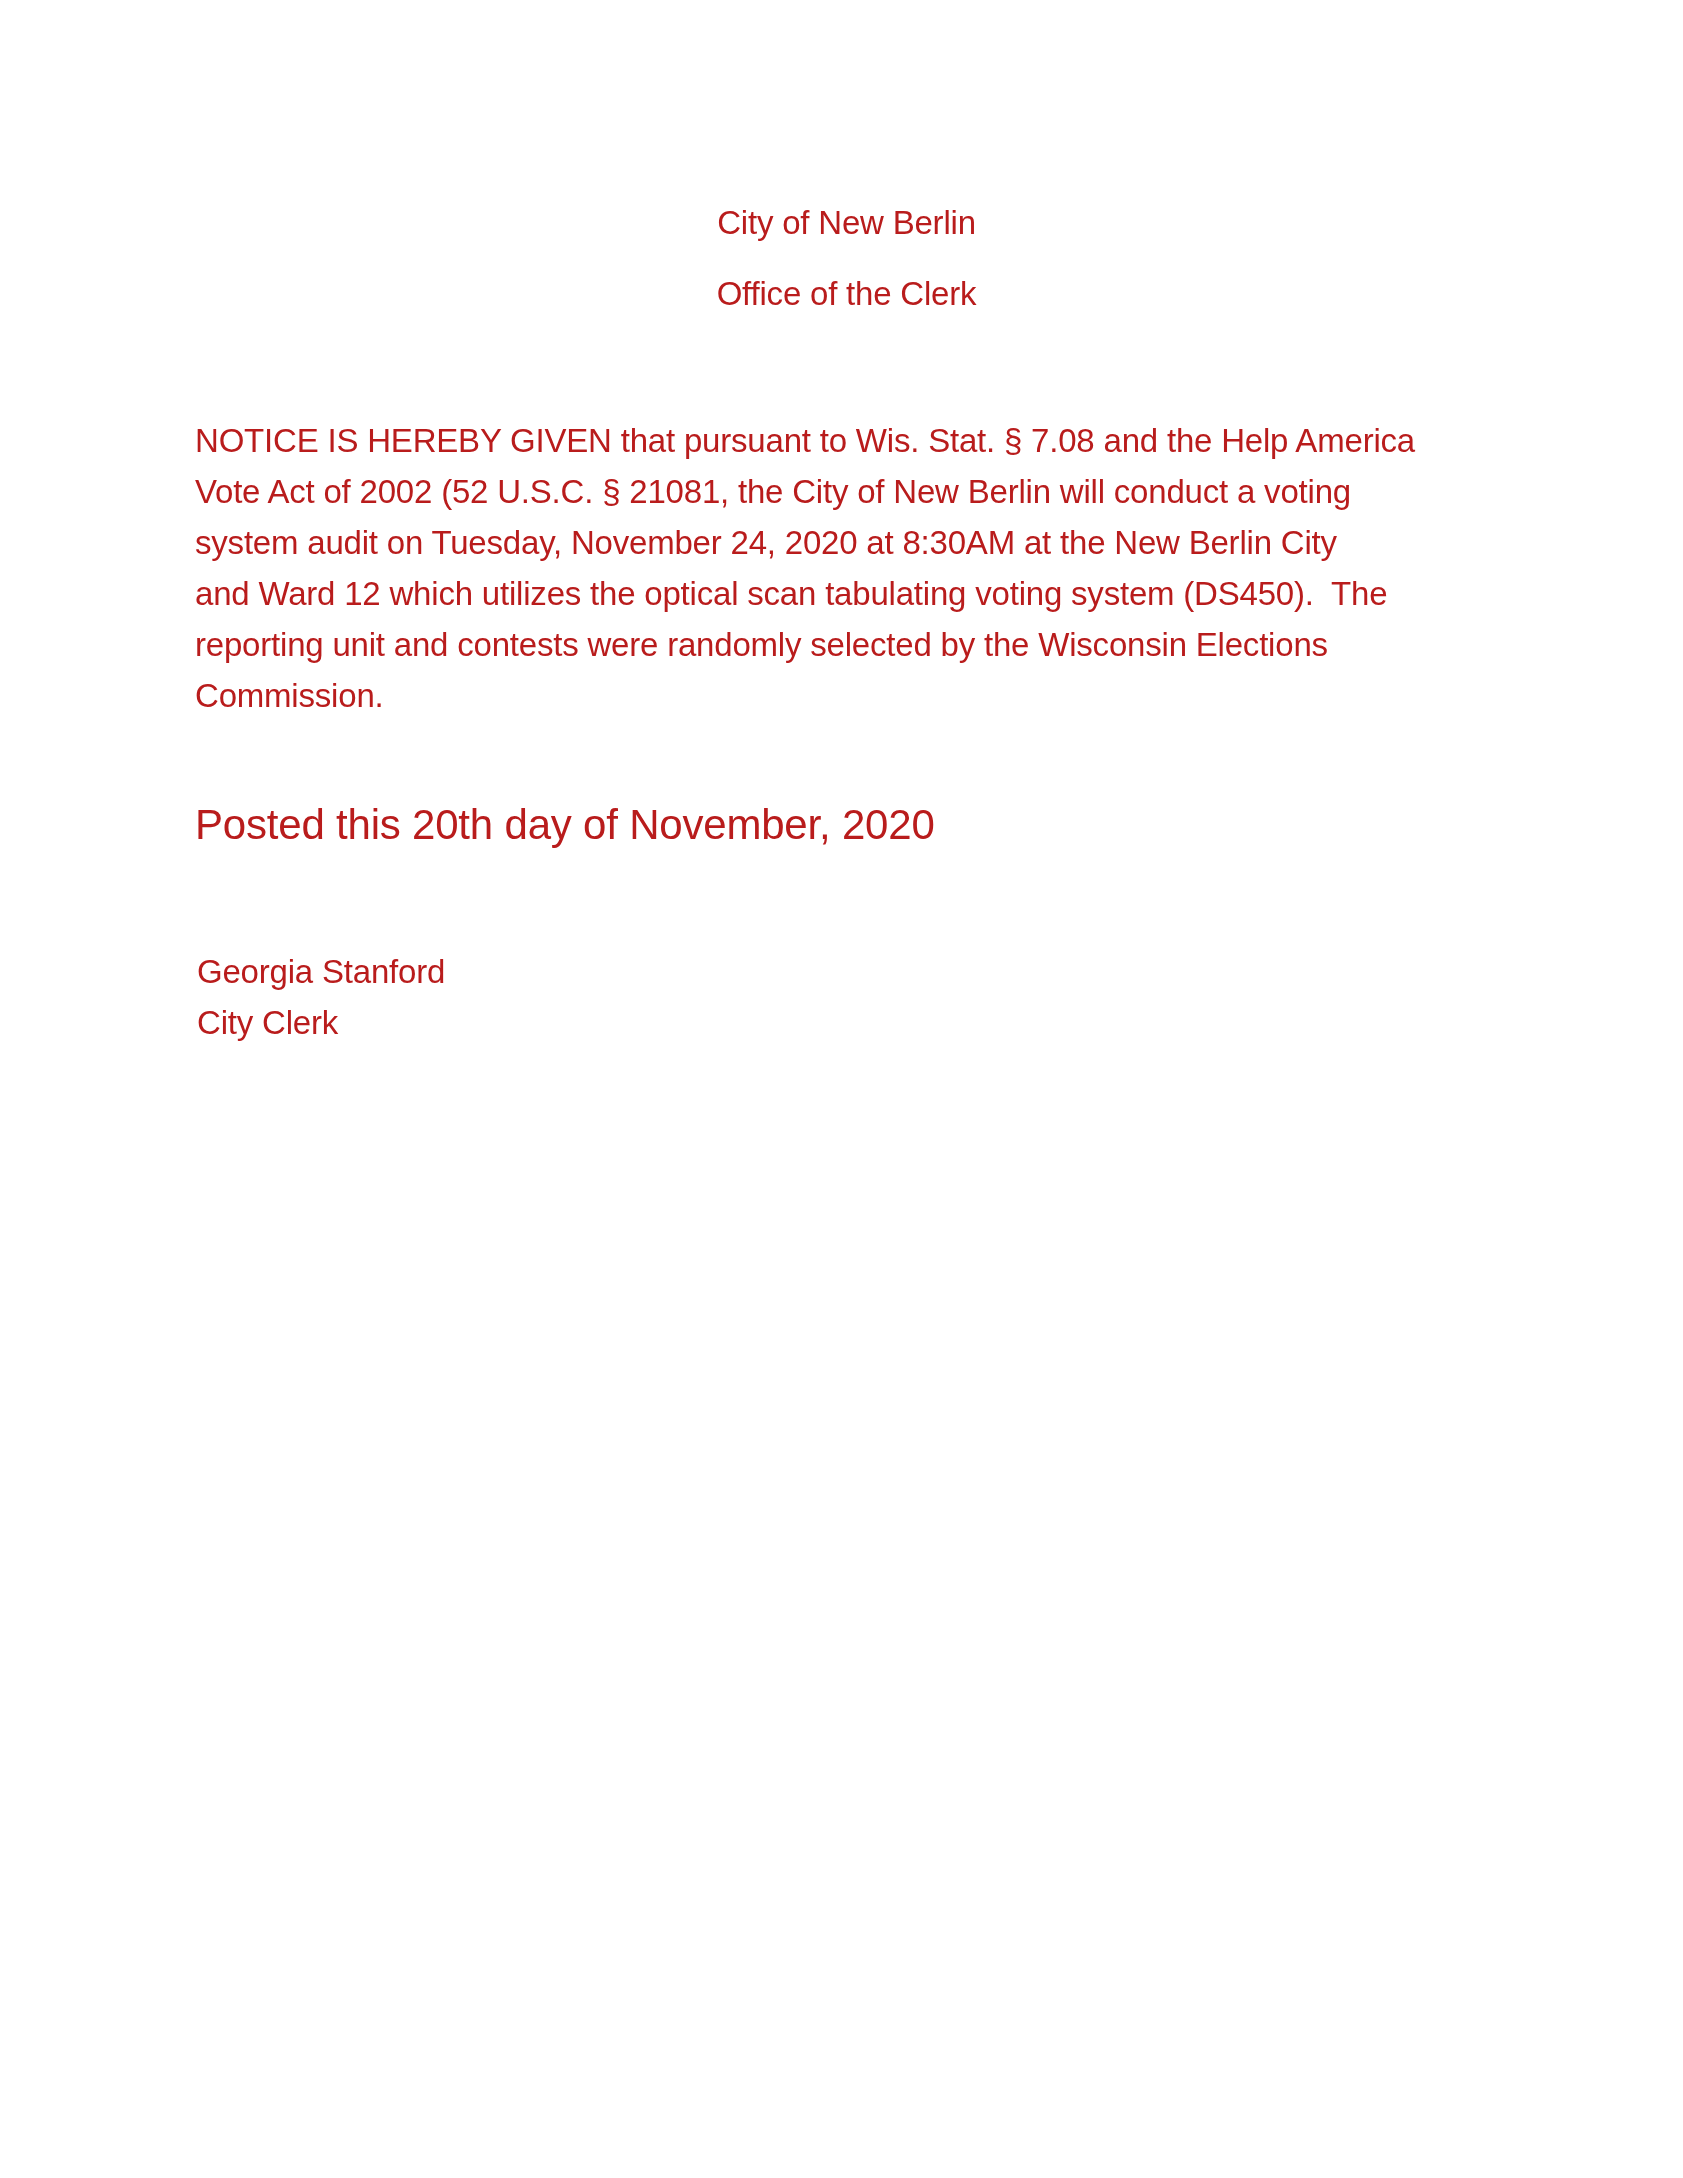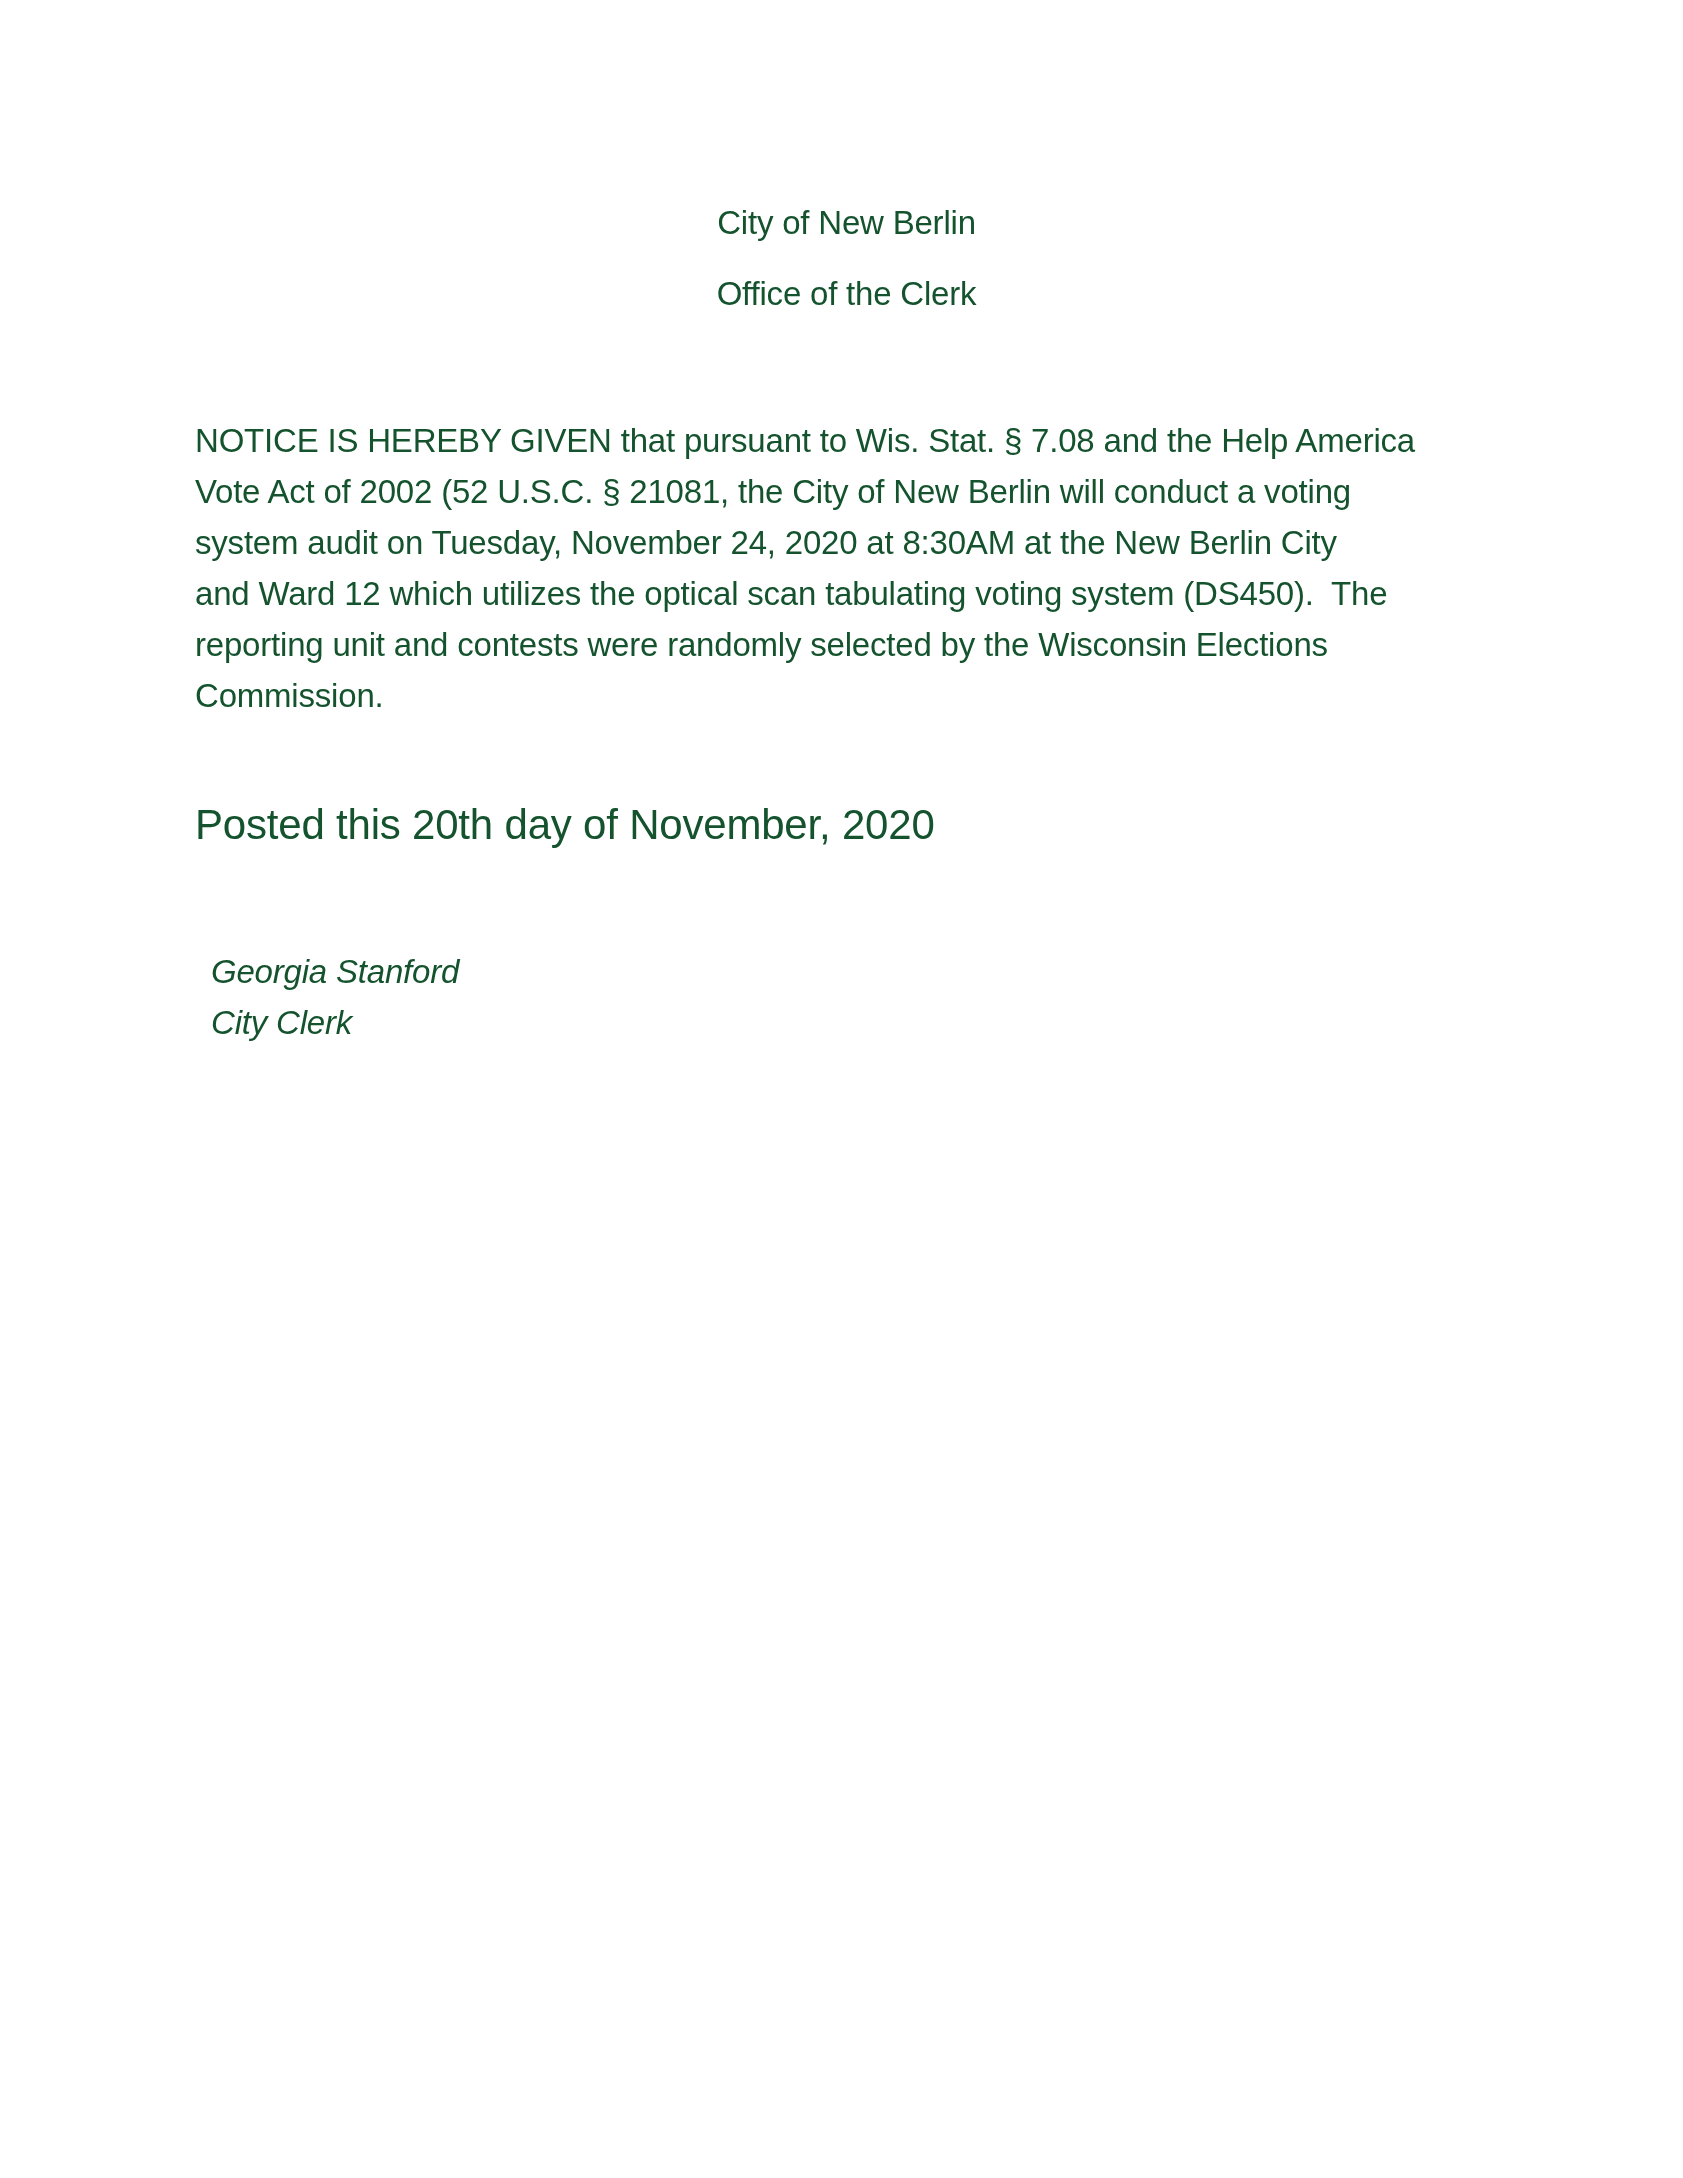--- a/index.html
+++ b/index.html
@@ -6,21 +6,21 @@
     margin: 0;
     padding: 0;
     background: #ffffff;
   }
   .page {
     position: relative;
     width: 1683px;
     height: 2178px;
     background: #ffffff;
     font-family: "Liberation Sans", "DejaVu Sans", sans-serif;
-    color: #14532d;
+    color: #b91c1c;
     letter-spacing: -0.2px;
     overflow: hidden;
   }
   .content {
     position: absolute;
     left: 195px;
     top: 197px;
     width: 1303px;
   }
   .header-line {
@@ -38,22 +38,21 @@
     line-height: 51px;
     white-space: pre;
   }
   .posted-line {
     margin: 78px 0 0 0;
     font-size: 42px;
     line-height: 51px;
     white-space: pre;
   }
   .signature-block {
-    margin: 96px 0 0 16px;
-    font-style: italic;
+    margin: 96px 0 0 2px;
   }
   .signature-line {
     font-size: 33px;
     line-height: 51px;
     white-space: pre;
   }
 </style>
 </head>
 <body>
 

